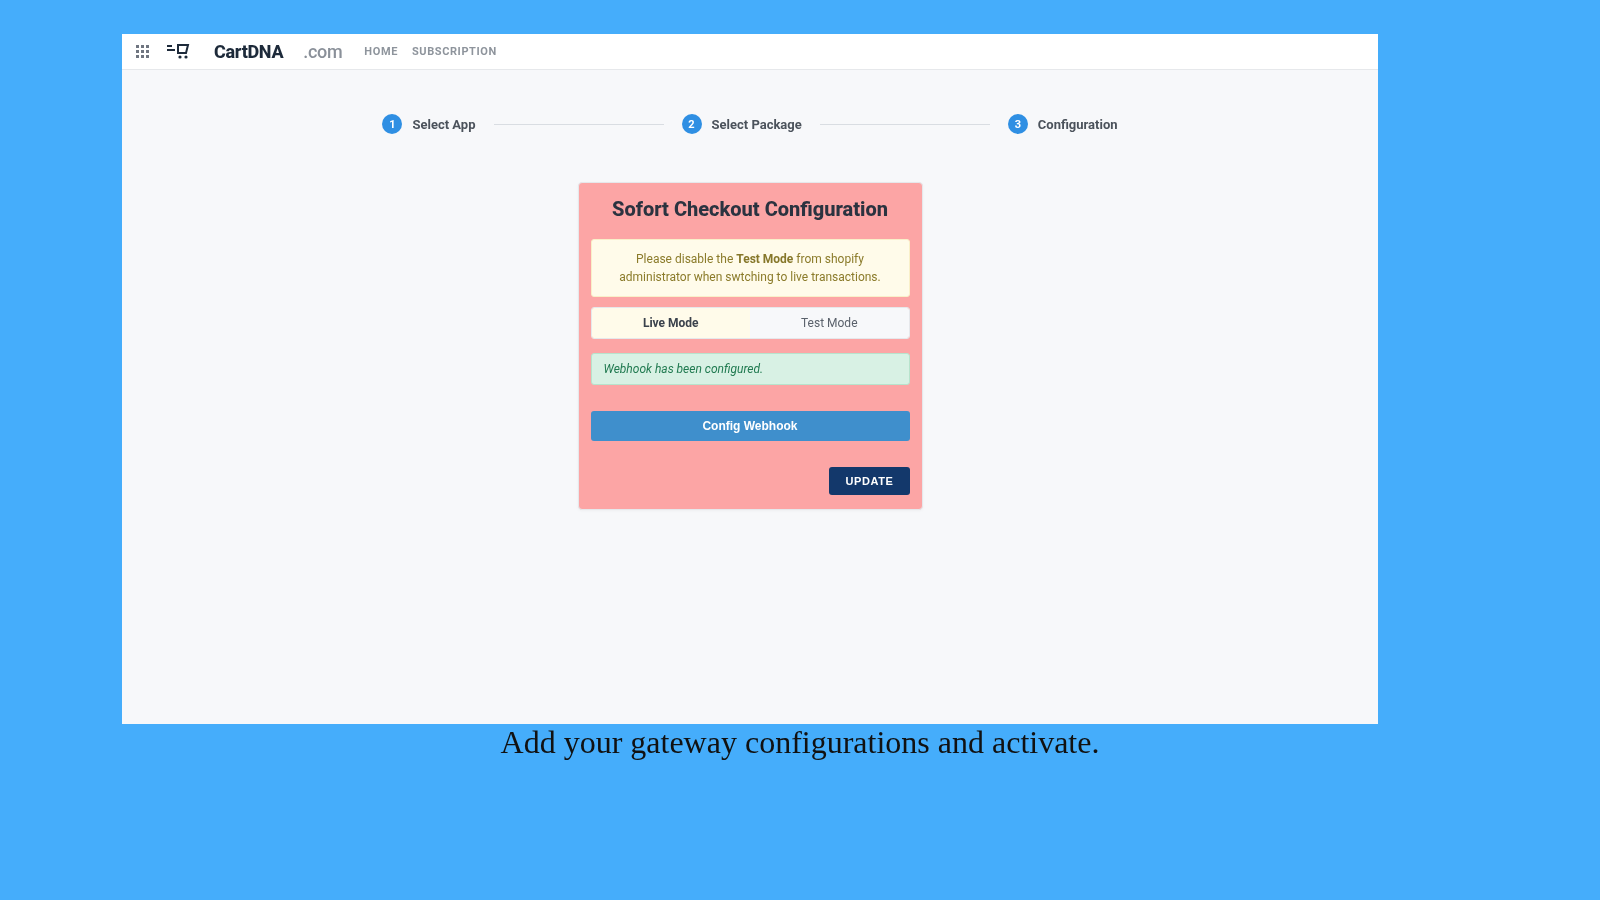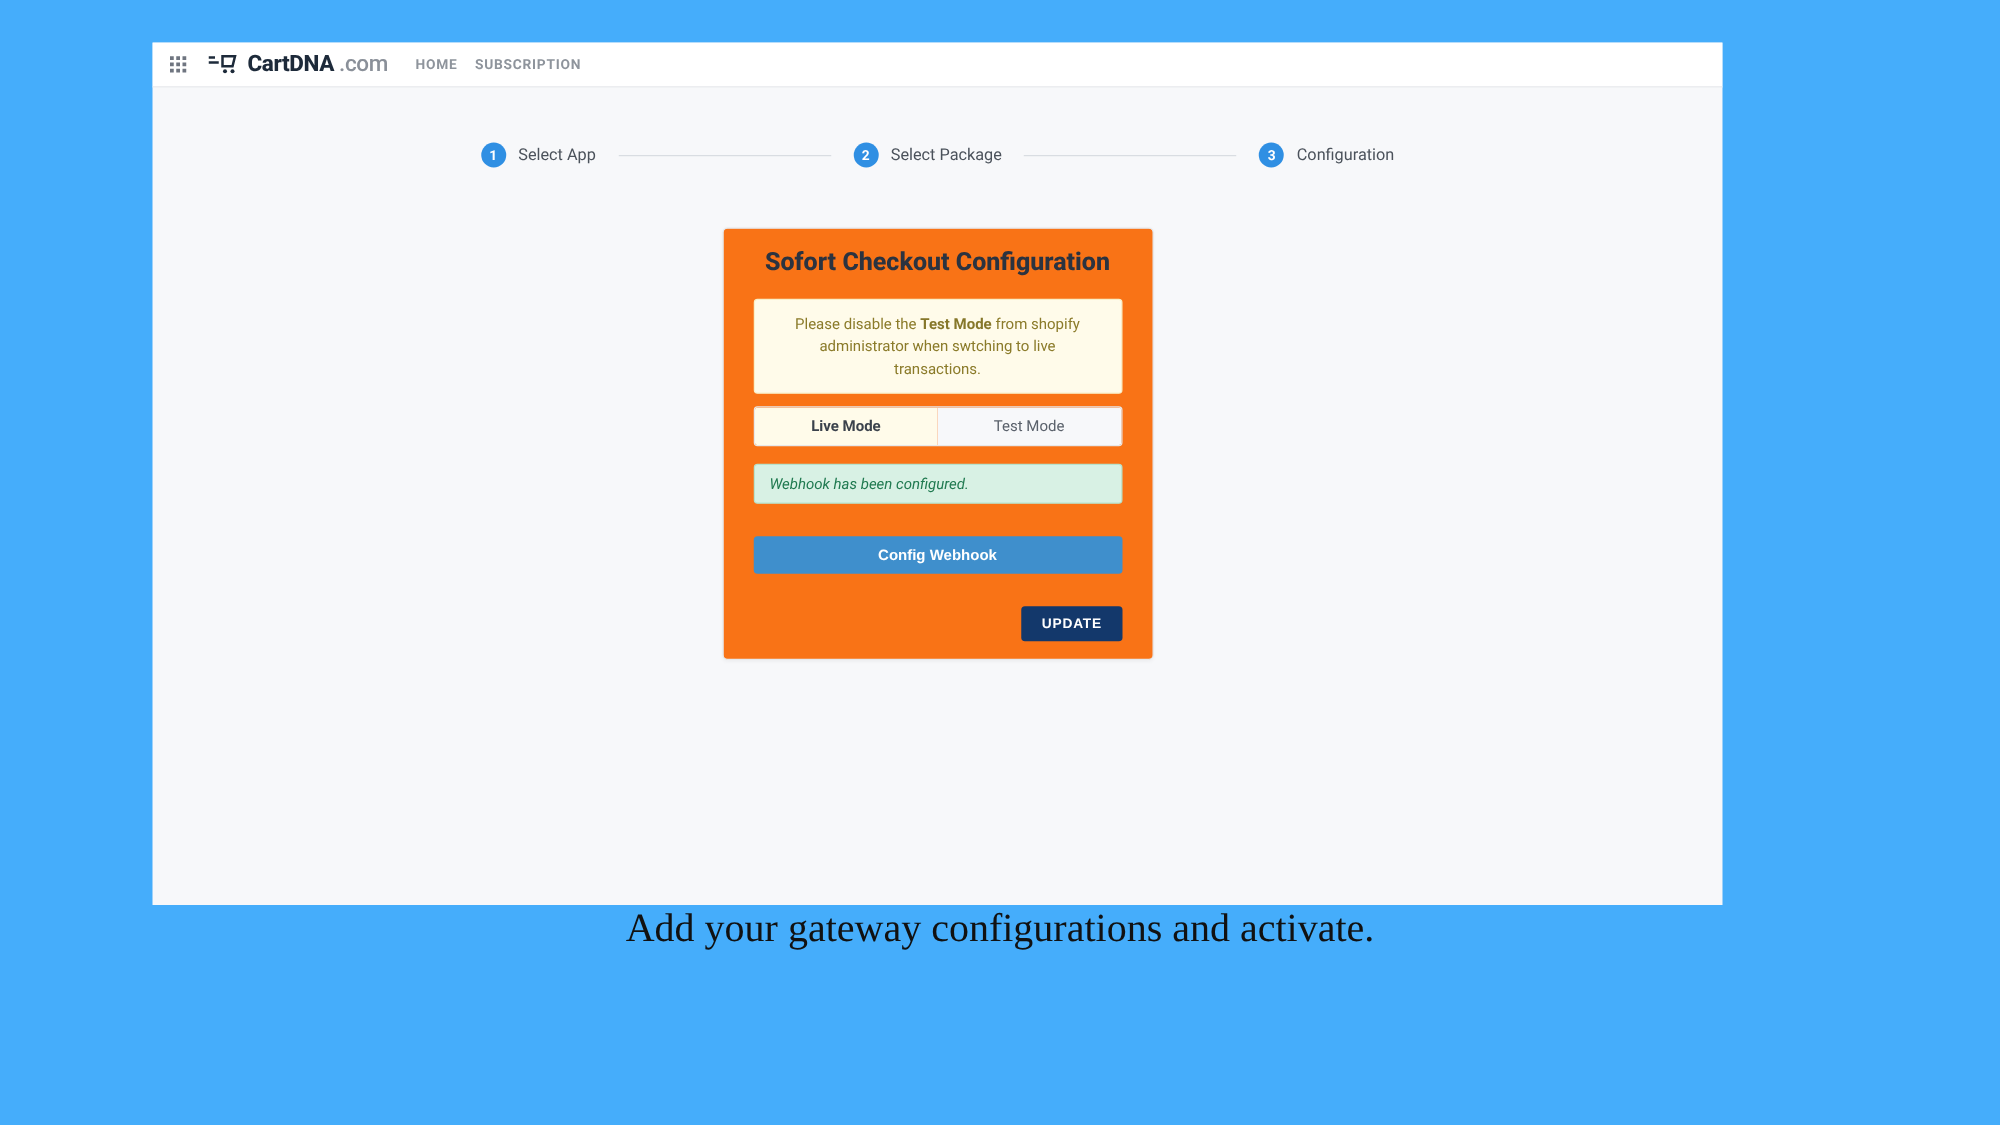--- a/index.html
+++ b/index.html
@@ -29,21 +29,21 @@
   .grid-icon {
     width: 14px; height: 14px;
     display: grid;
     grid-template-columns: repeat(3, 3px);
     grid-template-rows: repeat(3, 3px);
     gap: 2px;
     margin-right: 16px;
   }
   .grid-icon span { background: #6f7580; display:block; }
   .logo {
-    display: flex; align-items: center; gap: 4px;
+    display: flex; align-items: center; gap: 20px;
     font-weight: 800; color: #1d2a3a; font-size: 18px;
     letter-spacing: -0.3px;
   }
   .logo-mark {
     display: inline-flex; align-items: center; color:#1d2a3a;
   }
   .logo .dotcom { font-weight: 500; color:#8a9099; font-size:18px; }
   .nav-links { display:flex; gap:14px; margin-left: 22px; }
   .nav-links a {
     font-size: 11px; letter-spacing: 0.6px; font-weight:700;
@@ -53,37 +53,37 @@
   .stepper {
     display:flex; align-items:center; justify-content:center;
     gap: 0; margin: 44px auto 0; width: 100%;
   }
   .step { display:flex; align-items:center; gap:10px; }
   .step .circle {
     width:20px; height:20px; border-radius:50%;
     background:#2f8fe3; color:#fff; font-size:11px; font-weight:700;
     display:flex; align-items:center; justify-content:center;
   }
-  .step .label { font-size:13px; font-weight:400; color:#4b525b; }
+  .step .label { font-size:13px; font-weight:700; color:#4b525b; }
   .step-line { height:1px; background:#d9dde2; flex:0 0 170px; margin:0 18px; }
 
   .card {
     width: 345px;
     margin: 48px auto 0;
-    background: #f97316;
+    background: #fca5a5;
     border: 1px solid #e6e8eb;
     border-radius: 4px;
     box-shadow: 0 1px 3px rgba(0,0,0,0.04);
   }
   .card-header {
     padding: 14px 16px 8px;
     text-align:center;
   }
   .card-title { font-size:20px; font-weight:800; color:#2b3340; }
-  .card-body { padding: 10px 24px 14px; }
+  .card-body { padding: 10px 12px 14px; }
   .alert-warning {
     background:#fffbea; border:1px solid #f9f0c9;
     color:#8b7b2a; font-size:12px; text-align:center;
     padding:10px 18px; border-radius:3px; line-height:1.5;
   }
   .alert-warning b { color:#86772a; }
   .tabs { display:flex; margin-top:10px; border:1px solid #e6e8eb; border-radius:3px; overflow:hidden; }
   .tab {
     flex:1; text-align:center; padding:8px 0; font-size:12px; color:#5a616b;
     background:#f7f8fa; cursor:pointer;

